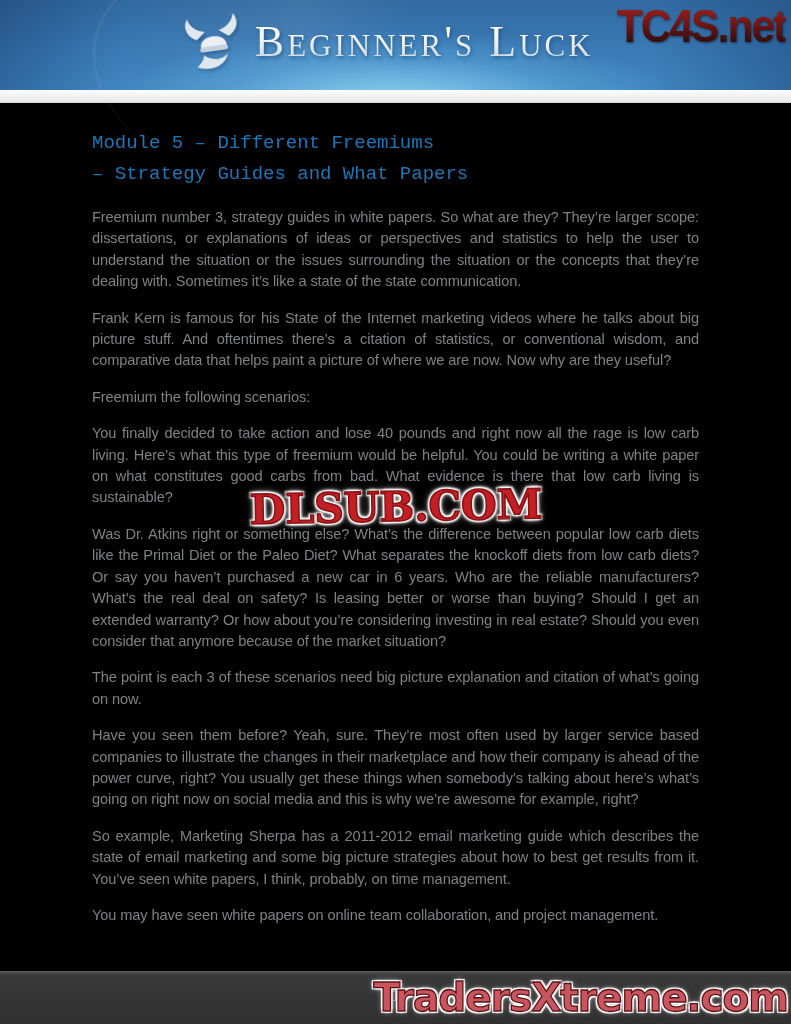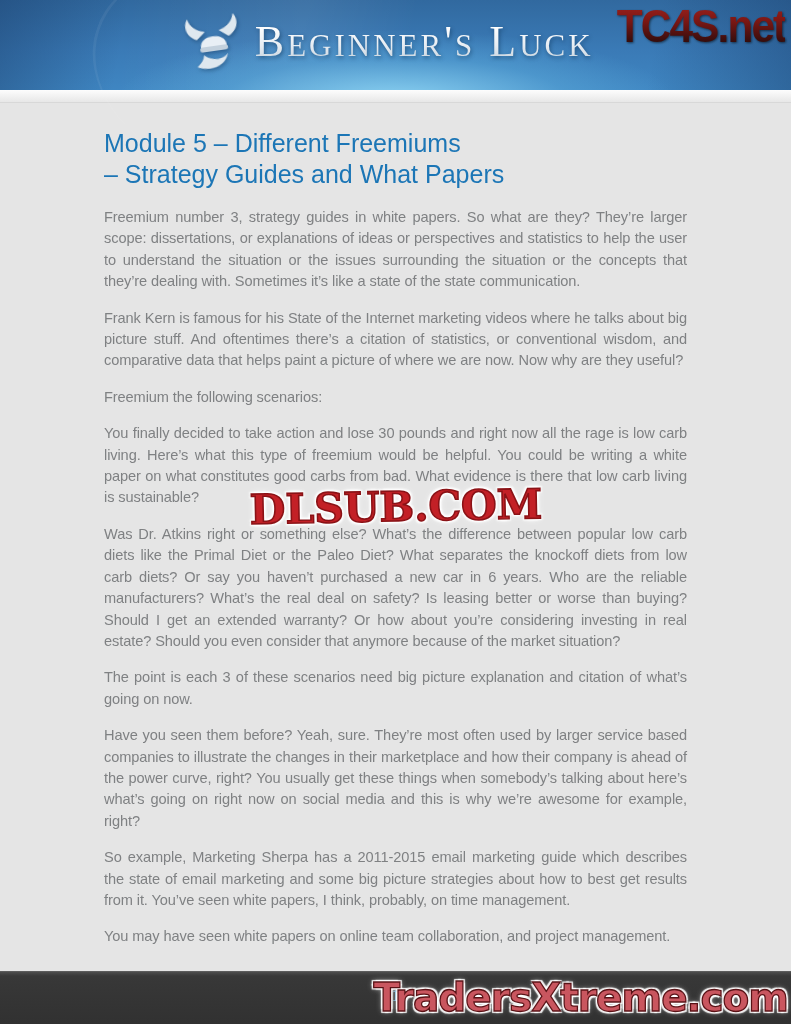--- a/index.html
+++ b/index.html
@@ -1,17 +1,17 @@
 <!DOCTYPE html>
 <html style="--title-blue: #1c76b6; --body-text: #7f8183; --banner-blue: #3a7ab6; --banner-glow-cyan: #78c8ee; --footer-bar: #313131; --page-number-blue: #6fb0d8; --stamp-red: #c32026; --footer-watermark-red: #c9565f; --tc4s-dark-red: #7c1714;"><head>
 <meta charset="utf-8">
 <style>
   html,body{margin:0;padding:0;background:#fff;}
   .page{
-    position:relative;width:791px;height:1024px;overflow:hidden;background:#e5e5e5;
+    position:relative;width:791px;height:1024px;overflow:hidden;background:#000000;
     font-family:"Liberation Sans",sans-serif;
   }
 
   
   .banner{
     position:relative;height:90px;
     background:
       radial-gradient(ellipse 52% 115% at 50% 112%, rgba(150,220,248,0.9) 0%, rgba(95,175,222,0.45) 42%, rgba(0,0,0,0) 68%),
       linear-gradient(100deg, rgba(25,60,105,0.45) 0%, rgba(25,60,105,0) 16%, rgba(255,255,255,0.07) 38%, rgba(25,60,105,0) 52%, rgba(25,60,105,0) 82%, rgba(25,60,105,0.42) 100%),
       linear-gradient(180deg,#31699f 0%,#3a7ab6 55%,#3f86c2 100%);
@@ -42,28 +42,28 @@
   }
   .banner-edge{
     height:12px;
     background:linear-gradient(180deg,#fdfdfd 0%,#f1f1f1 55%,#e7e7e7 100%);
     border-bottom:1px solid #d8d8d8;
   }
 
   
   .content{margin:0 92px;}
   .title{
-    font-family:Liberation Sans, sans-serif;font-weight:normal;
+    font-family:Liberation Mono, monospace;font-weight:normal;
     color:var(--title-blue,#1c76b6);
-    font-size:25px;line-height:31px;margin:25px 12px 17px;
+    font-size:19px;line-height:31px;margin:25px 0 17px;
   }
   .paras p{
     font-size:14.6px;line-height:21.4px;letter-spacing:-0.1px;
     color:var(--body-text,#7f8183);
-    text-align:justify;margin:0 12px 15px;
+    text-align:justify;margin:0 0 15px;
   }
 
   
   .stamp{
     position:absolute;top:487px;left:50%;
     transform:translateX(-50%) rotate(-1.2deg);
     font-family:"DejaVu Serif",serif;font-weight:bold;
     font-size:41px;letter-spacing:0px;line-height:1;
     color:var(--stamp-red,#c32026);
     -webkit-text-stroke:1.6px #8a1216;
@@ -128,30 +128,30 @@
     </h1>
 
     <div class="paras">
 
         <p>Freemium number 3, strategy guides in white papers. So what are they? They’re larger scope: dissertations, or explanations of ideas or perspectives and statistics to help the user to understand the situation or the issues surrounding the situation or the concepts that they’re dealing with. Sometimes it’s like a state of the state communication.</p>
 
         <p>Frank Kern is famous for his State of the Internet marketing videos where he talks about big picture stuff. And oftentimes there’s a citation of statistics, or conventional wisdom, and comparative data that helps paint a picture of where we are now. Now why are they useful?</p>
 
         <p>Freemium the following scenarios:</p>
 
-        <p>You finally decided to take action and lose 30 pounds and right now all the rage is low carb living. Here’s what this type of freemium would be helpful. You could be writing a white paper on what constitutes good carbs from bad. What evidence is there that low carb living is sustainable?</p>
+        <p>You finally decided to take action and lose 40 pounds and right now all the rage is low carb living. Here’s what this type of freemium would be helpful. You could be writing a white paper on what constitutes good carbs from bad. What evidence is there that low carb living is sustainable?</p>
 
         <p>Was Dr. Atkins right or something else? What’s the difference between popular low carb diets like the Primal Diet or the Paleo Diet? What separates the knockoff diets from low carb diets? Or say you haven’t purchased a new car in 6 years. Who are the reliable manufacturers? What’s the real deal on safety? Is leasing better or worse than buying? Should I get an extended warranty? Or how about you’re considering investing in real estate? Should you even consider that anymore because of the market situation?</p>
 
 
         <p>The point is each 3 of these scenarios need big picture explanation and citation of what’s going on now.</p>
 
         <p>Have you seen them before? Yeah, sure. They’re most often used by larger service based companies to illustrate the changes in their marketplace and how their company is ahead of the power curve, right? You usually get these things when somebody’s talking about here’s what’s going on right now on social media and this is why we’re awesome for example, right?</p>
 
-        <p>So example, Marketing Sherpa has a 2011-2015 email marketing guide which describes the state of email marketing and some big picture strategies about how to best get results from it. You’ve seen white papers, I think, probably, on time management.</p>
+        <p>So example, Marketing Sherpa has a 2011-2012 email marketing guide which describes the state of email marketing and some big picture strategies about how to best get results from it. You’ve seen white papers, I think, probably, on time management.</p>
 
         <p>You may have seen white papers on online team collaboration, and project management.</p>
       </div>
   </div>
 
   <div class="stamp">DLSUB.COM</div>
 
   <div class="footer">
     <div class="pagenum">1</div>
     <div class="tx">TradersXtreme.com</div>

